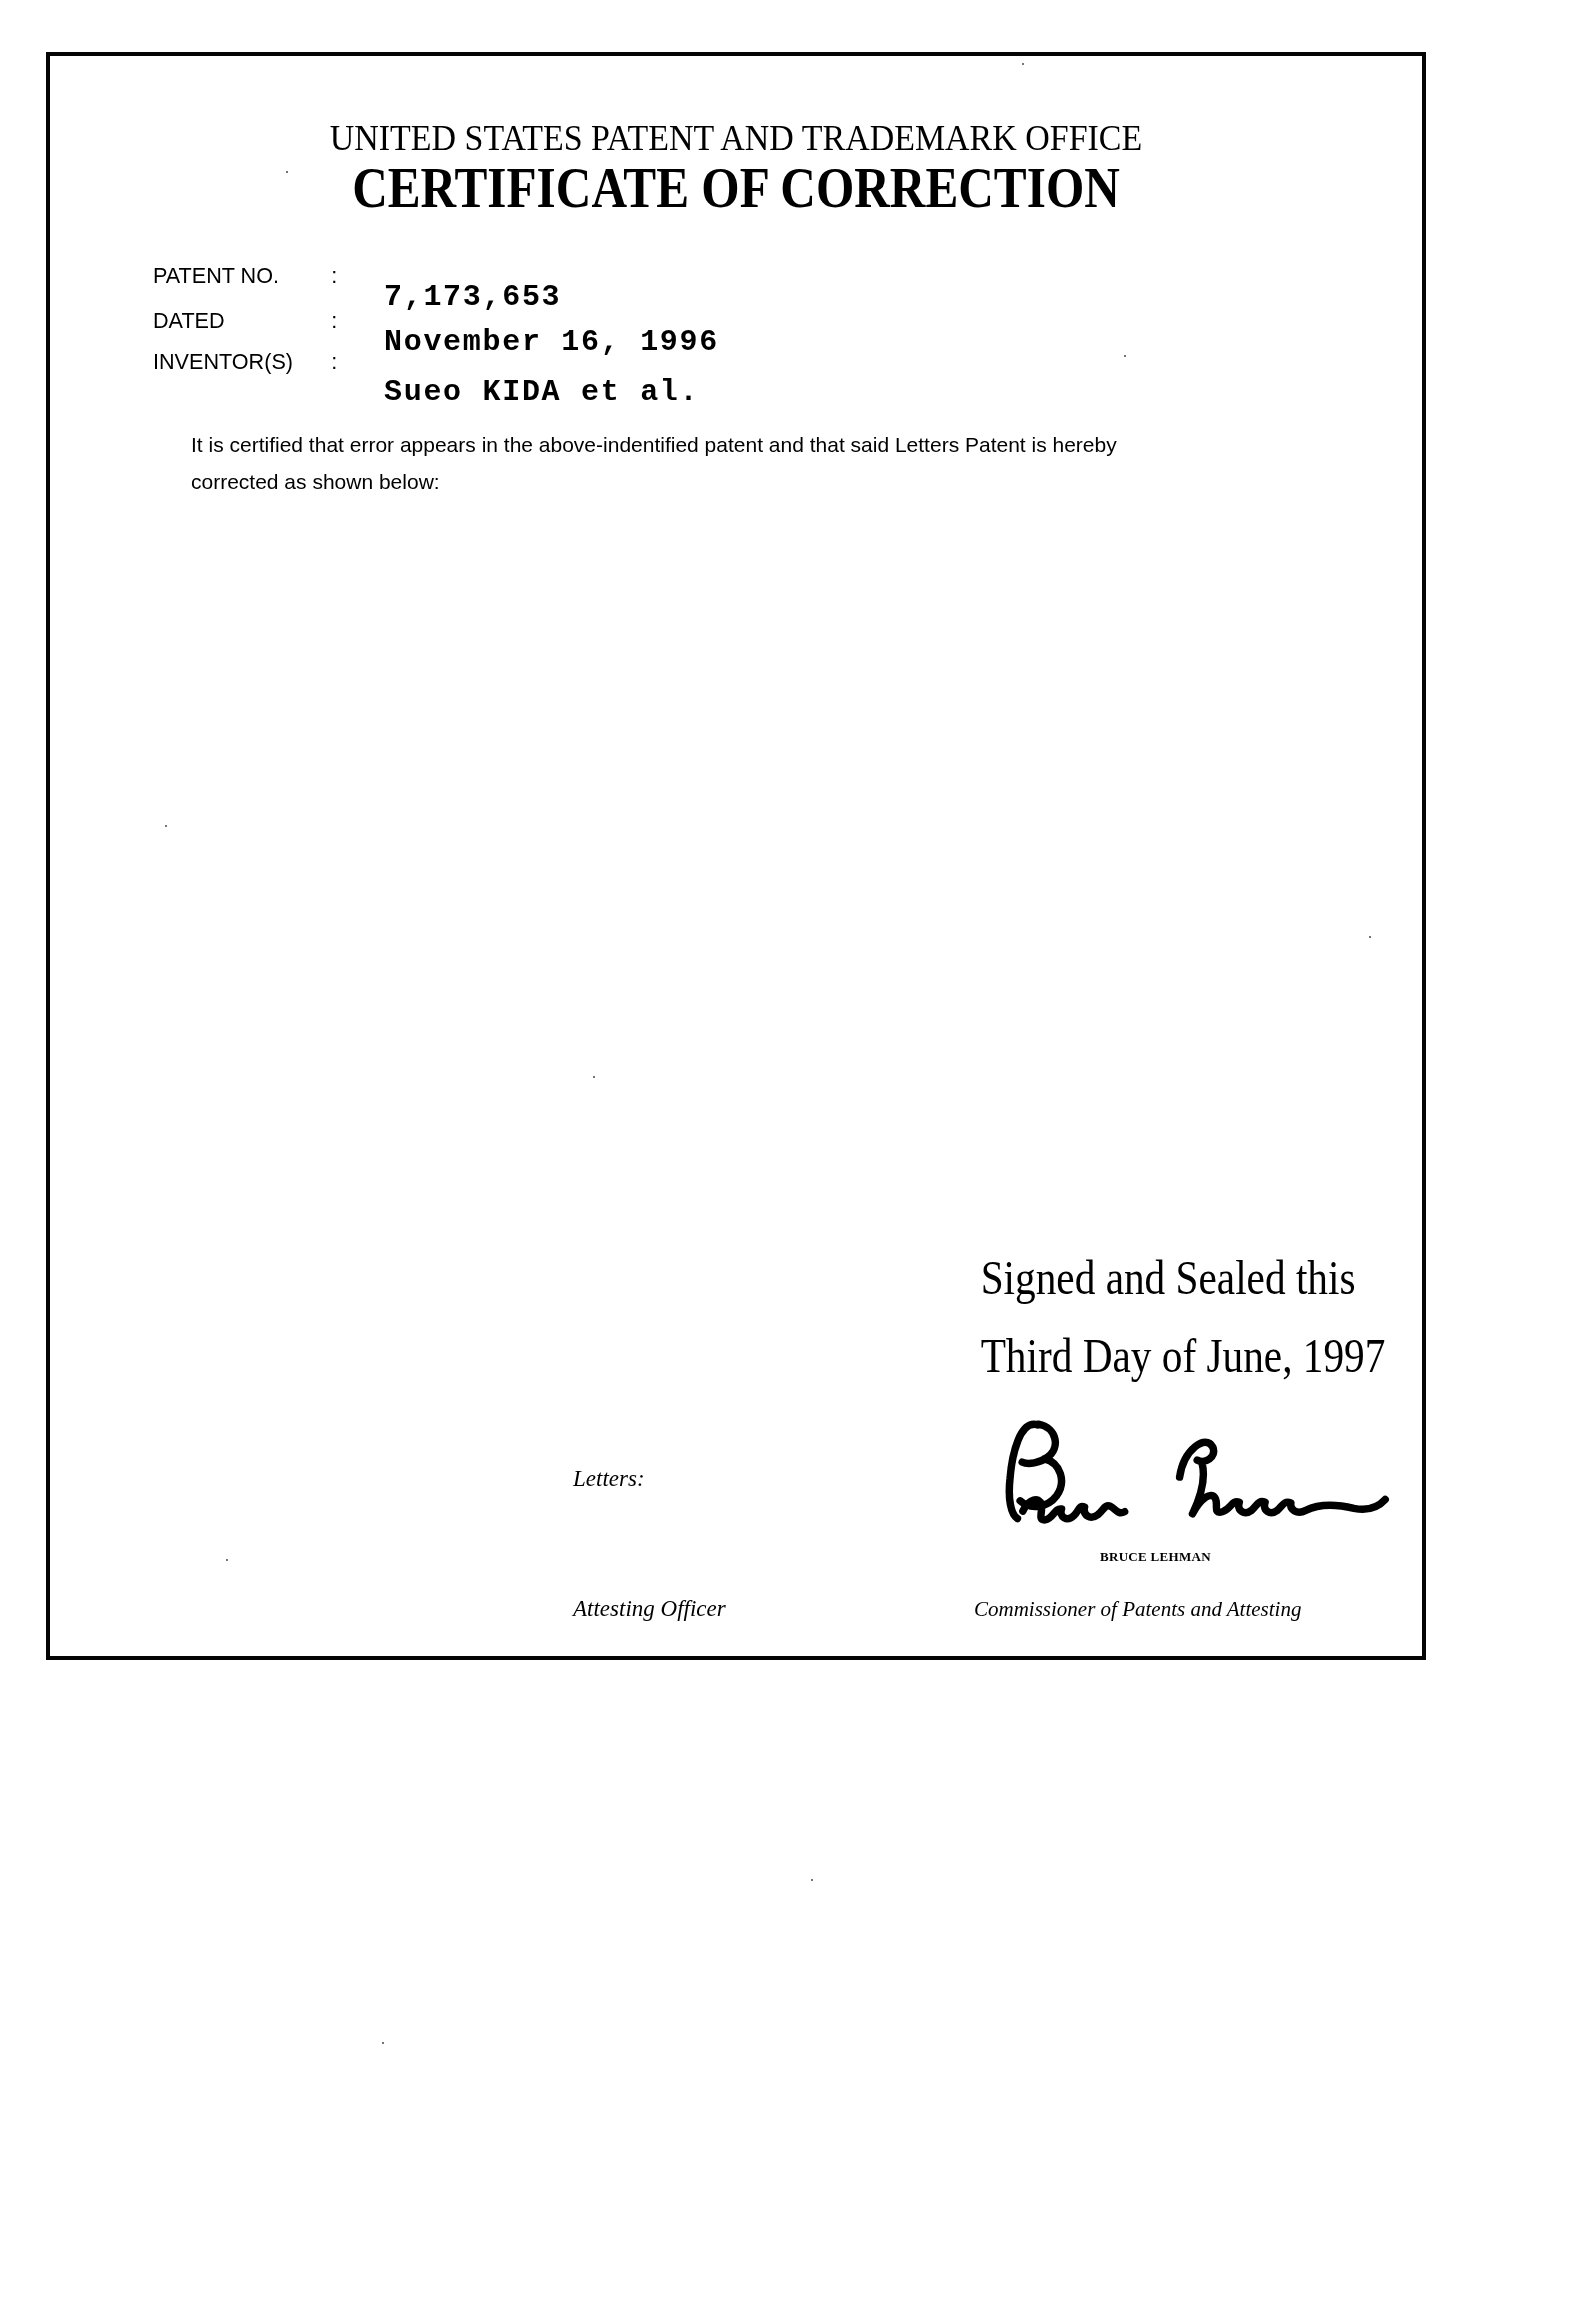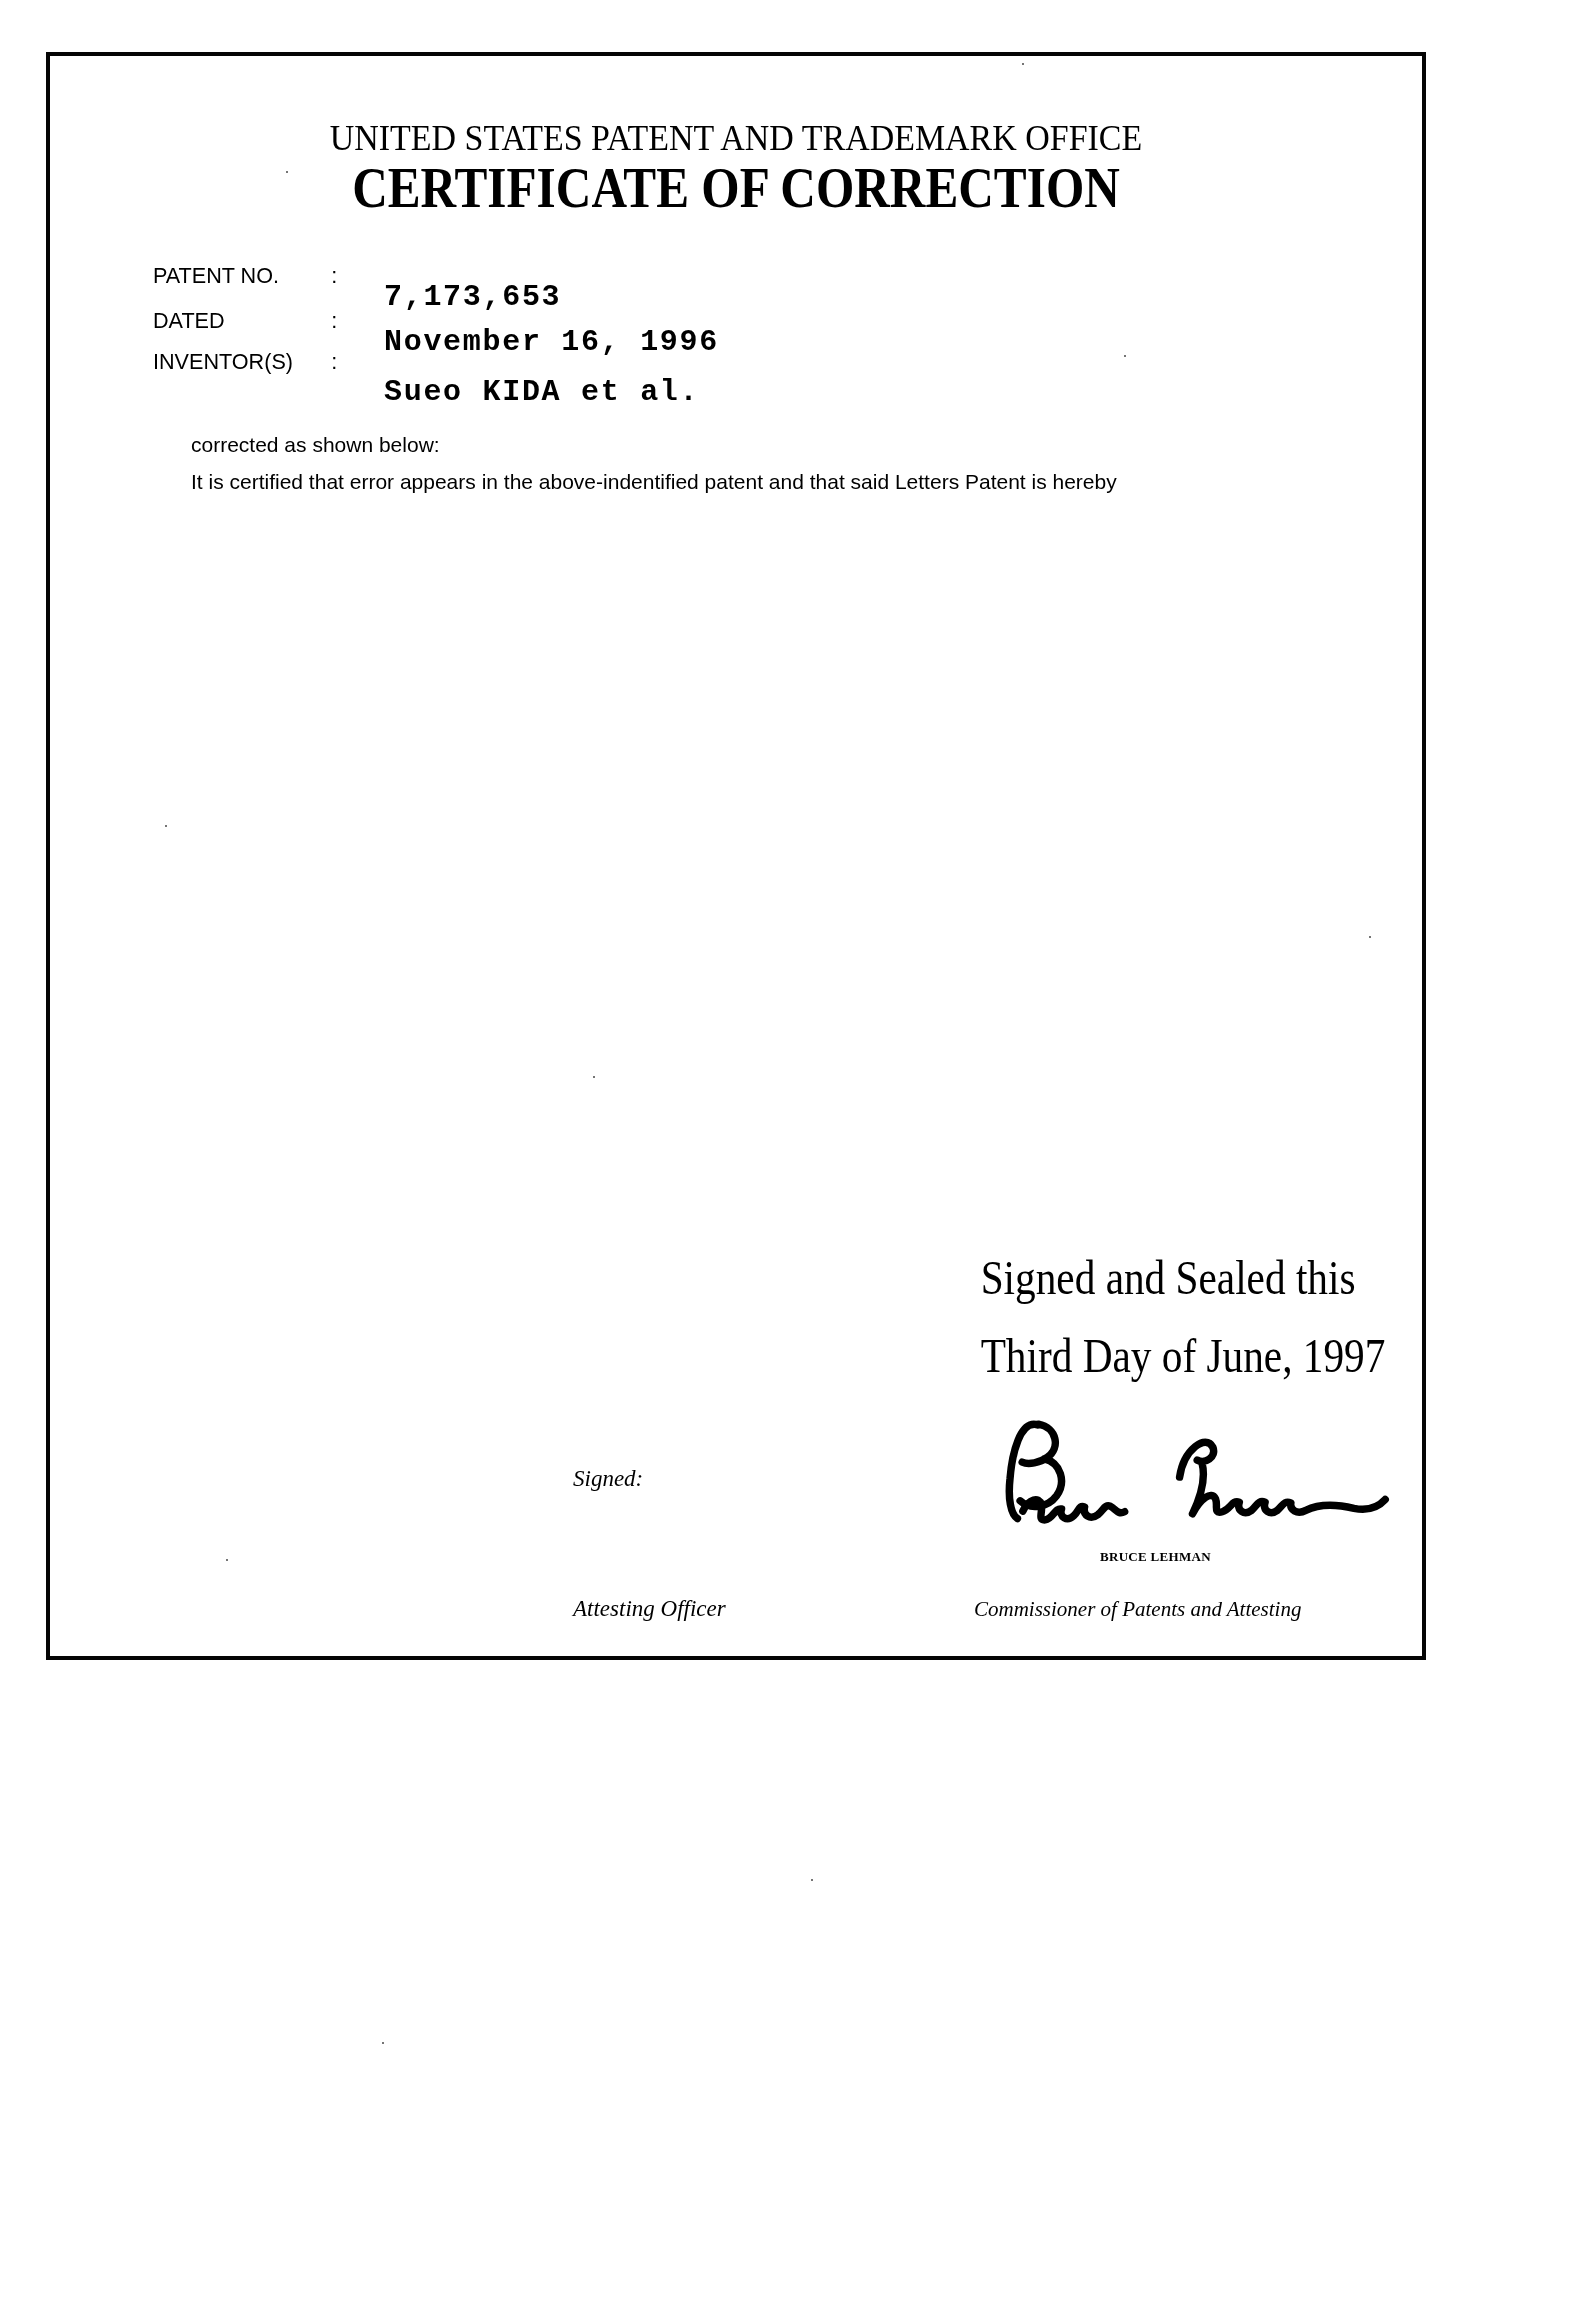--- a/index.html
+++ b/index.html
@@ -138,31 +138,31 @@
   </div>
   <div class="abs field-value" style="top:325px;">November 16, 1996</div>
 
   <div class="abs field-label" style="top:349px;">
     <span>INVENTOR(S)</span>
     <span>:</span>
   </div>
   <div class="abs field-value" style="top:375px;">Sueo KIDA et al.</div>
 
   <div class="abs" id="cert-paragraph">
+    <div>It is certified that error appears in the above-indentified patent and that said Letters Patent is hereby</div>
     <div>corrected as shown below:</div>
-    <div>It is certified that error appears in the above-indentified patent and that said Letters Patent is hereby</div>
   </div>
 
 
   <div class="abs" id="signed-block">
     <div class="signed-line" id="signed-line1">Signed and Sealed this</div>
     <div class="signed-line" id="signed-line2">Third Day of June, 1997</div>
   </div>
 
-  <div class="abs" id="attest-label">Signed:</div>
+  <div class="abs" id="attest-label">Letters:</div>
 
   <svg class="abs" id="signature-svg" width="422" height="114" viewBox="0 0 620 168">
     <g fill="none" stroke="#000" stroke-width="11" stroke-linecap="round" stroke-linejoin="round">
       <path d="M96,16 C70,8 58,58 55,96 C52,124 56,148 66,154
                M97,15 C124,20 130,50 110,64 C99,72 82,75 73,71
                M106,66 C130,72 138,100 124,120 C110,139 84,141 70,128
                M74,143 C83,124 98,122 101,133 C104,144 95,157 107,156
                C119,154 121,138 131,140 C127,152 139,159 149,150
                C157,143 156,134 165,137 C162,149 173,157 185,148
                C193,141 195,133 203,136 C211,140 214,149 224,144"></path>

